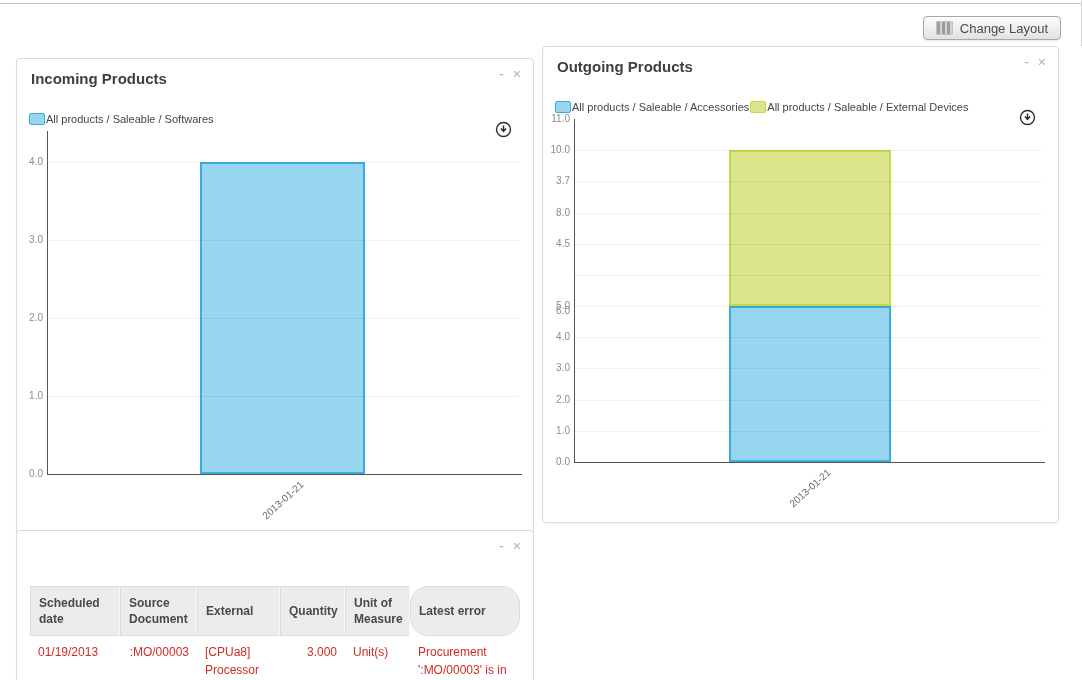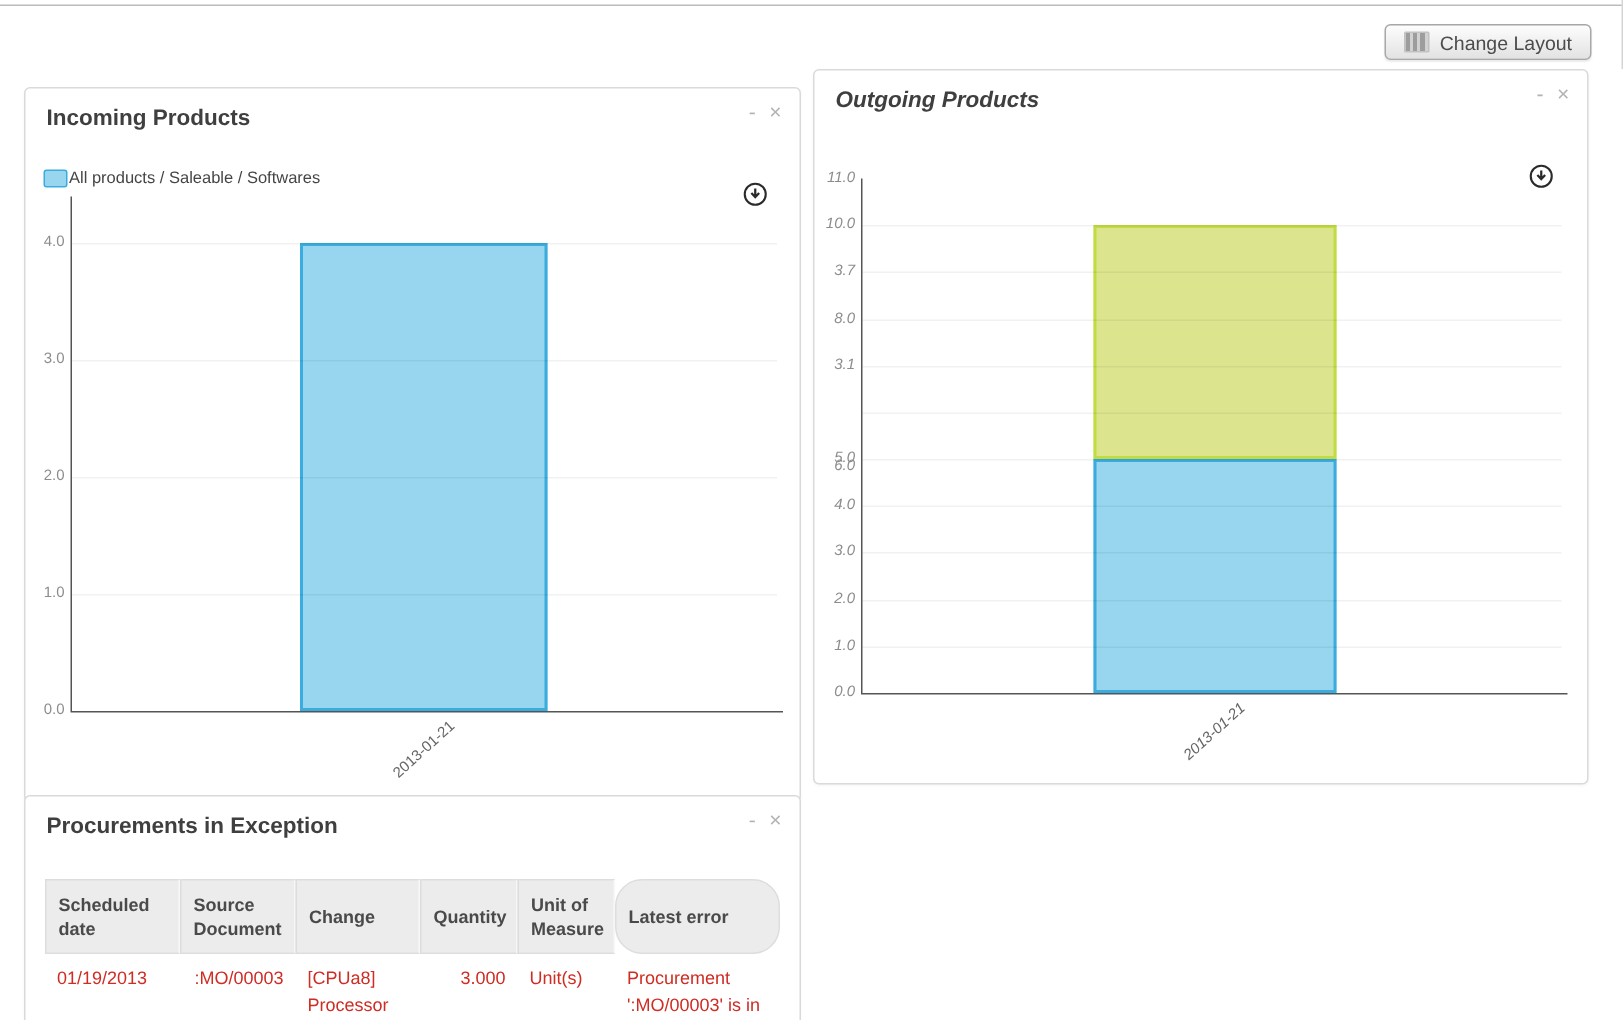--- a/index.html
+++ b/index.html
@@ -26,21 +26,21 @@
     background:repeating-linear-gradient(90deg,#9d9d9d 0 3px,#d2d2d2 3px 5px);
     border:1px solid #c2c2c2;border-radius:1px;
   }
 
   .panel{
     position:absolute;background:#fff;
     border:1px solid #dadada;border-radius:4px;
     box-shadow:0 1px 2px rgba(0,0,0,0.04);
   }
   #panel-incoming{left:16px;top:46px;width:516px;height:475px;margin-top:12px;}
-  #panel-outgoing{left:542px;top:46px;width:515px;height:475px;font-style:italic;}
+  #panel-outgoing{left:542px;top:46px;width:515px;height:475px;}
   #panel-procurements{left:16px;top:530px;width:516px;height:240px;}
 
   .panel-title{
     position:absolute;left:14px;top:11px;
     font-size:15px;font-weight:bold;color:#3f3f3f;
   }
   .panel-controls{
     position:absolute;right:12px;top:8px;
     font-size:14px;color:#b3b3b3;display:flex;gap:9px;
   }
@@ -135,71 +135,80 @@
   <div class="panel-title">Outgoing Products</div>
   <div class="panel-controls">
     <span>-</span>
     <span>×</span>
   </div>
   <svg class="download-icon" viewBox="0 0 17 17">
     <circle cx="8.5" cy="8.5" r="7" fill="none" stroke="#2b2b2b" stroke-width="1.4"></circle>
     <path d="M8.5 4.6 V9.8 M5.9 7.6 L8.5 10.4 L11.1 7.6" fill="none" stroke="#2b2b2b" stroke-width="1.5"></path>
   </svg>
   <div class="chart"></div>
+<div class="chart-legend">
+      <div class="legend-item">
+        <div class="legend-swatch" style="background: rgba(126, 203, 235, 0.8); border-color: rgb(58, 172, 221);"></div>
+        <div class="legend-label">All products / Saleable / Accessories</div>
+      </div>
+      <div class="legend-item">
+        <div class="legend-swatch" style="background: rgba(211, 223, 114, 0.8); border-color: rgb(192, 220, 66);"></div>
+        <div class="legend-label">All products / Saleable / External Devices</div>
+      </div>
+    </div>
     <div class="chart-plot" style="left: 32px; top: 72px; width: 466px; height: 343px;">
       <div class="bar-seg" style="left: 154px; width: 162px; bottom: 0px; height: 155.9px; background: rgba(126, 203, 235, 0.8); border-color: rgb(58, 172, 221);"></div>
       <div class="bar-seg" style="left: 154px; width: 162px; bottom: 155.9px; height: 155.9px; background: rgba(211, 223, 114, 0.8); border-color: rgb(192, 220, 66);"></div>
       <div class="tick-label" style="left: -37px; top: 338px;">0.0</div>
       <div class="gridline" style="top: 311.82px; background: rgba(0, 0, 0, 0.1); opacity: 0.55;"></div>
       <div class="tick-label" style="left: -37px; top: 306.82px;">1.0</div>
       <div class="gridline" style="top: 280.64px; background: rgba(0, 0, 0, 0.1); opacity: 0.55;"></div>
       <div class="tick-label" style="left: -37px; top: 275.64px;">2.0</div>
       <div class="gridline" style="top: 249.46px; background: rgba(0, 0, 0, 0.1); opacity: 0.55;"></div>
       <div class="tick-label" style="left: -37px; top: 244.46px;">3.0</div>
       <div class="gridline" style="top: 218.28px; background: rgba(0, 0, 0, 0.1); opacity: 0.55;"></div>
       <div class="tick-label" style="left: -37px; top: 213.28px;">4.0</div>
       <div class="gridline" style="top: 187.1px; background: rgba(0, 0, 0, 0.1); opacity: 0.55;"></div>
       <div class="tick-label" style="left: -37px; top: 182.1px;">5.0</div>
       <div class="gridline" style="top: 155.92px; background: rgba(0, 0, 0, 0.1); opacity: 0.55;"></div>
       <div class="tick-label" style="left: -37px; top: 150.92px; margin-top: 36px;">6.0</div>
       <div class="gridline" style="top: 124.74px; background: rgba(0, 0, 0, 0.1); opacity: 0.55;"></div>
-      <div class="tick-label" style="left: -37px; top: 119.74px;">3.1</div>
+      <div class="tick-label" style="left: -37px; top: 119.74px;">4.5</div>
       <div class="gridline" style="top: 93.56px; background: rgba(0, 0, 0, 0.1); opacity: 0.55;"></div>
       <div class="tick-label" style="left: -37px; top: 88.56px;">8.0</div>
       <div class="gridline" style="top: 62.38px; background: rgba(0, 0, 0, 0.1); opacity: 0.55;"></div>
       <div class="tick-label" style="left: -37px; top: 57.38px;">3.7</div>
       <div class="gridline" style="top: 31.2px; background: rgba(0, 0, 0, 0.1); opacity: 0.55;"></div>
       <div class="tick-label" style="left: -37px; top: 26.2px;">10.0</div>
       <div class="tick-label" style="left: -37px; top: -4.98px;">11.0</div>
       <div class="y-axis"></div>
       <div class="x-axis"></div>
       <div class="x-label" style="left: 235px; top: 369px;">2013-01-21</div>
     </div>
   </div>
 
 <div class="panel" id="panel-procurements">
-  <div class="panel-title">Procurements in Exception</div>
   <div class="panel-controls">
     <span>-</span>
     <span>×</span>
   </div>
   <table class="proc-table">
     <colgroup>
         <col style="width: 90px;">
         <col style="width: 77px;">
         <col style="width: 83px;">
         <col style="width: 65px;">
         <col style="width: 65px;">
         <col style="width: 110px;">
       </colgroup>
     <thead>
         <tr>
           <th>Scheduled date</th>
           <th>Source Document</th>
-          <th>Change</th>
+          <th>External</th>
           <th>Quantity</th>
           <th>Unit of Measure</th>
           <th>Latest error</th>
         </tr>
       </thead>
     <tbody>
         <tr>
           <td>01/19/2013</td>
           <td class="al-right">:MO/00003</td>
           <td>[CPUa8] Processor</td>

